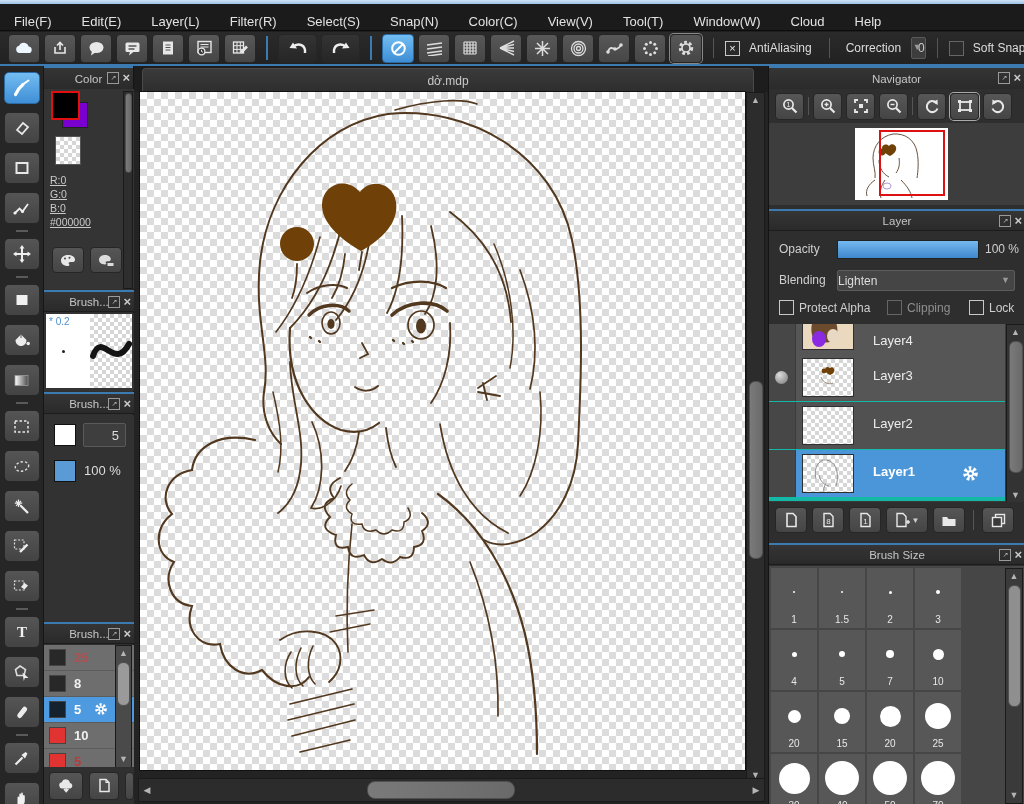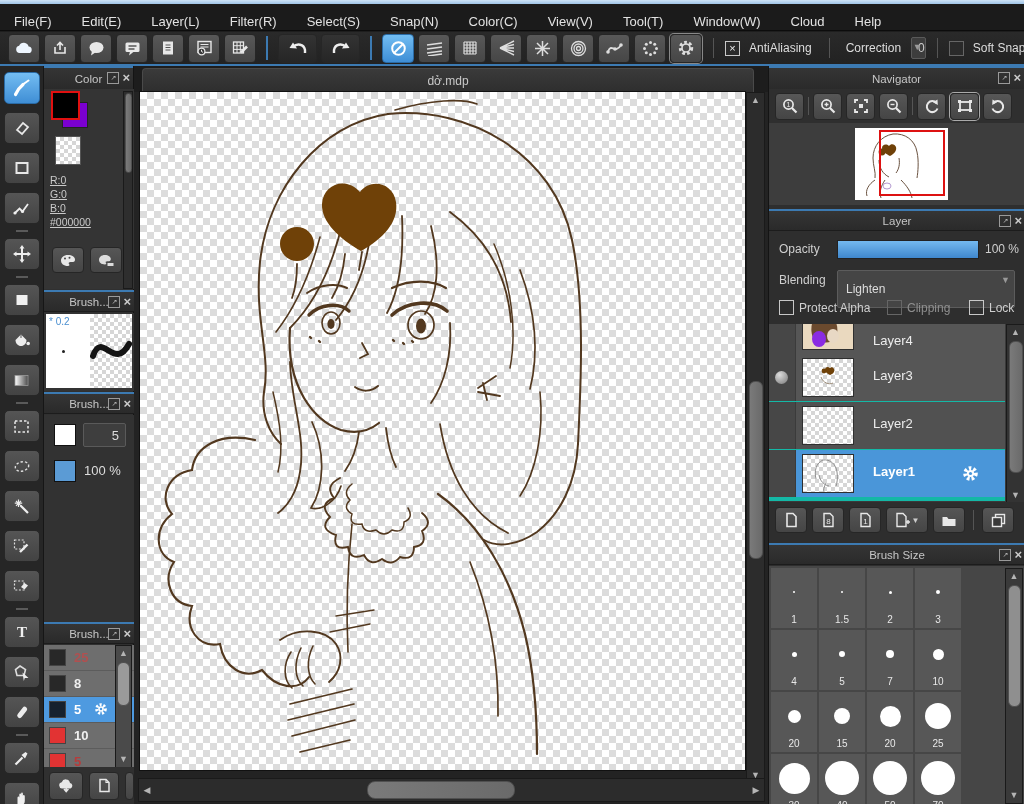--- a/index.html
+++ b/index.html
@@ -65,22 +65,22 @@
   .sb-track-v{background:#2e2e2e;border:1px solid #1a1a1a;}
   .sb-thumb{background:linear-gradient(90deg,#7a7a7a,#6a6a6a);border-radius:6px;border:1px solid #505050;}
   .sb-arr{color:#b5b5b5;font-size:9px;display:flex;align-items:center;justify-content:center;}
   
   #rightpanels{left:768px;top:66px;width:256px;height:738px;background:#2e2e2e;border-left:1px solid #141414;box-sizing:border-box;}
   .navbtn{width:27px;height:25px;background:linear-gradient(#575757,#454545);border:1px solid #262626;border-radius:4px;
           display:flex;align-items:center;justify-content:center;flex:none;}
   .navbtn.framed{box-shadow:0 0 0 1px #aaa;}
   .lbl{font-size:12px;color:#cfcfcf;}
   .dim{color:#8f8f8f;}
-  #blend-dd{width:178px;height:38px;background:#454545;border:1px solid #5c5c5c;border-radius:2px;display:flex;align-items:center;
-            padding-left:8px;font-size:12px;color:#ddd;box-sizing:border-box;position:relative;}
+  #blend-dd{width:178px;height:21px;background:#454545;border:1px solid #5c5c5c;border-radius:2px;display:flex;align-items:center;
+            font-size:12px;color:#ddd;box-sizing:border-box;position:relative;}
   #blend-dd .arr{position:absolute;right:4px;top:4px;font-size:9px;color:#999;}
   .layerrow{position:absolute;left:0;width:236px;height:47px;background:#565656;border-bottom:4px solid #14b8a6;}
   .layerrow .viscol{position:absolute;left:0;top:0;width:26px;height:100%;background:#474747;border-right:1px solid #3b3b3b;}
   .lthumb{position:absolute;left:34px;top:5px;width:50px;height:37px;box-shadow:0 0 0 1px #2f2f2f;}
   .lname{position:absolute;left:104px;top:14px;font-size:13px;color:#ececec;}
   .brushrow{height:25px;display:flex;align-items:center;border-bottom:1px solid #5c5c5c;background:#6e6e6e;position:relative;}
   .brushrow .sw{width:15px;height:15px;margin-left:5px;border:1px solid #444;flex:none;}
   .brushrow .bl{font-size:13px;margin-left:8px;font-weight:bold;}
   .bsize-cell{position:absolute;background:#575757;display:flex;align-items:center;justify-content:center;}
   .bsize-lab{position:absolute;font-size:10px;color:#e8e8e8;text-align:center;width:100%;bottom:3px;}

